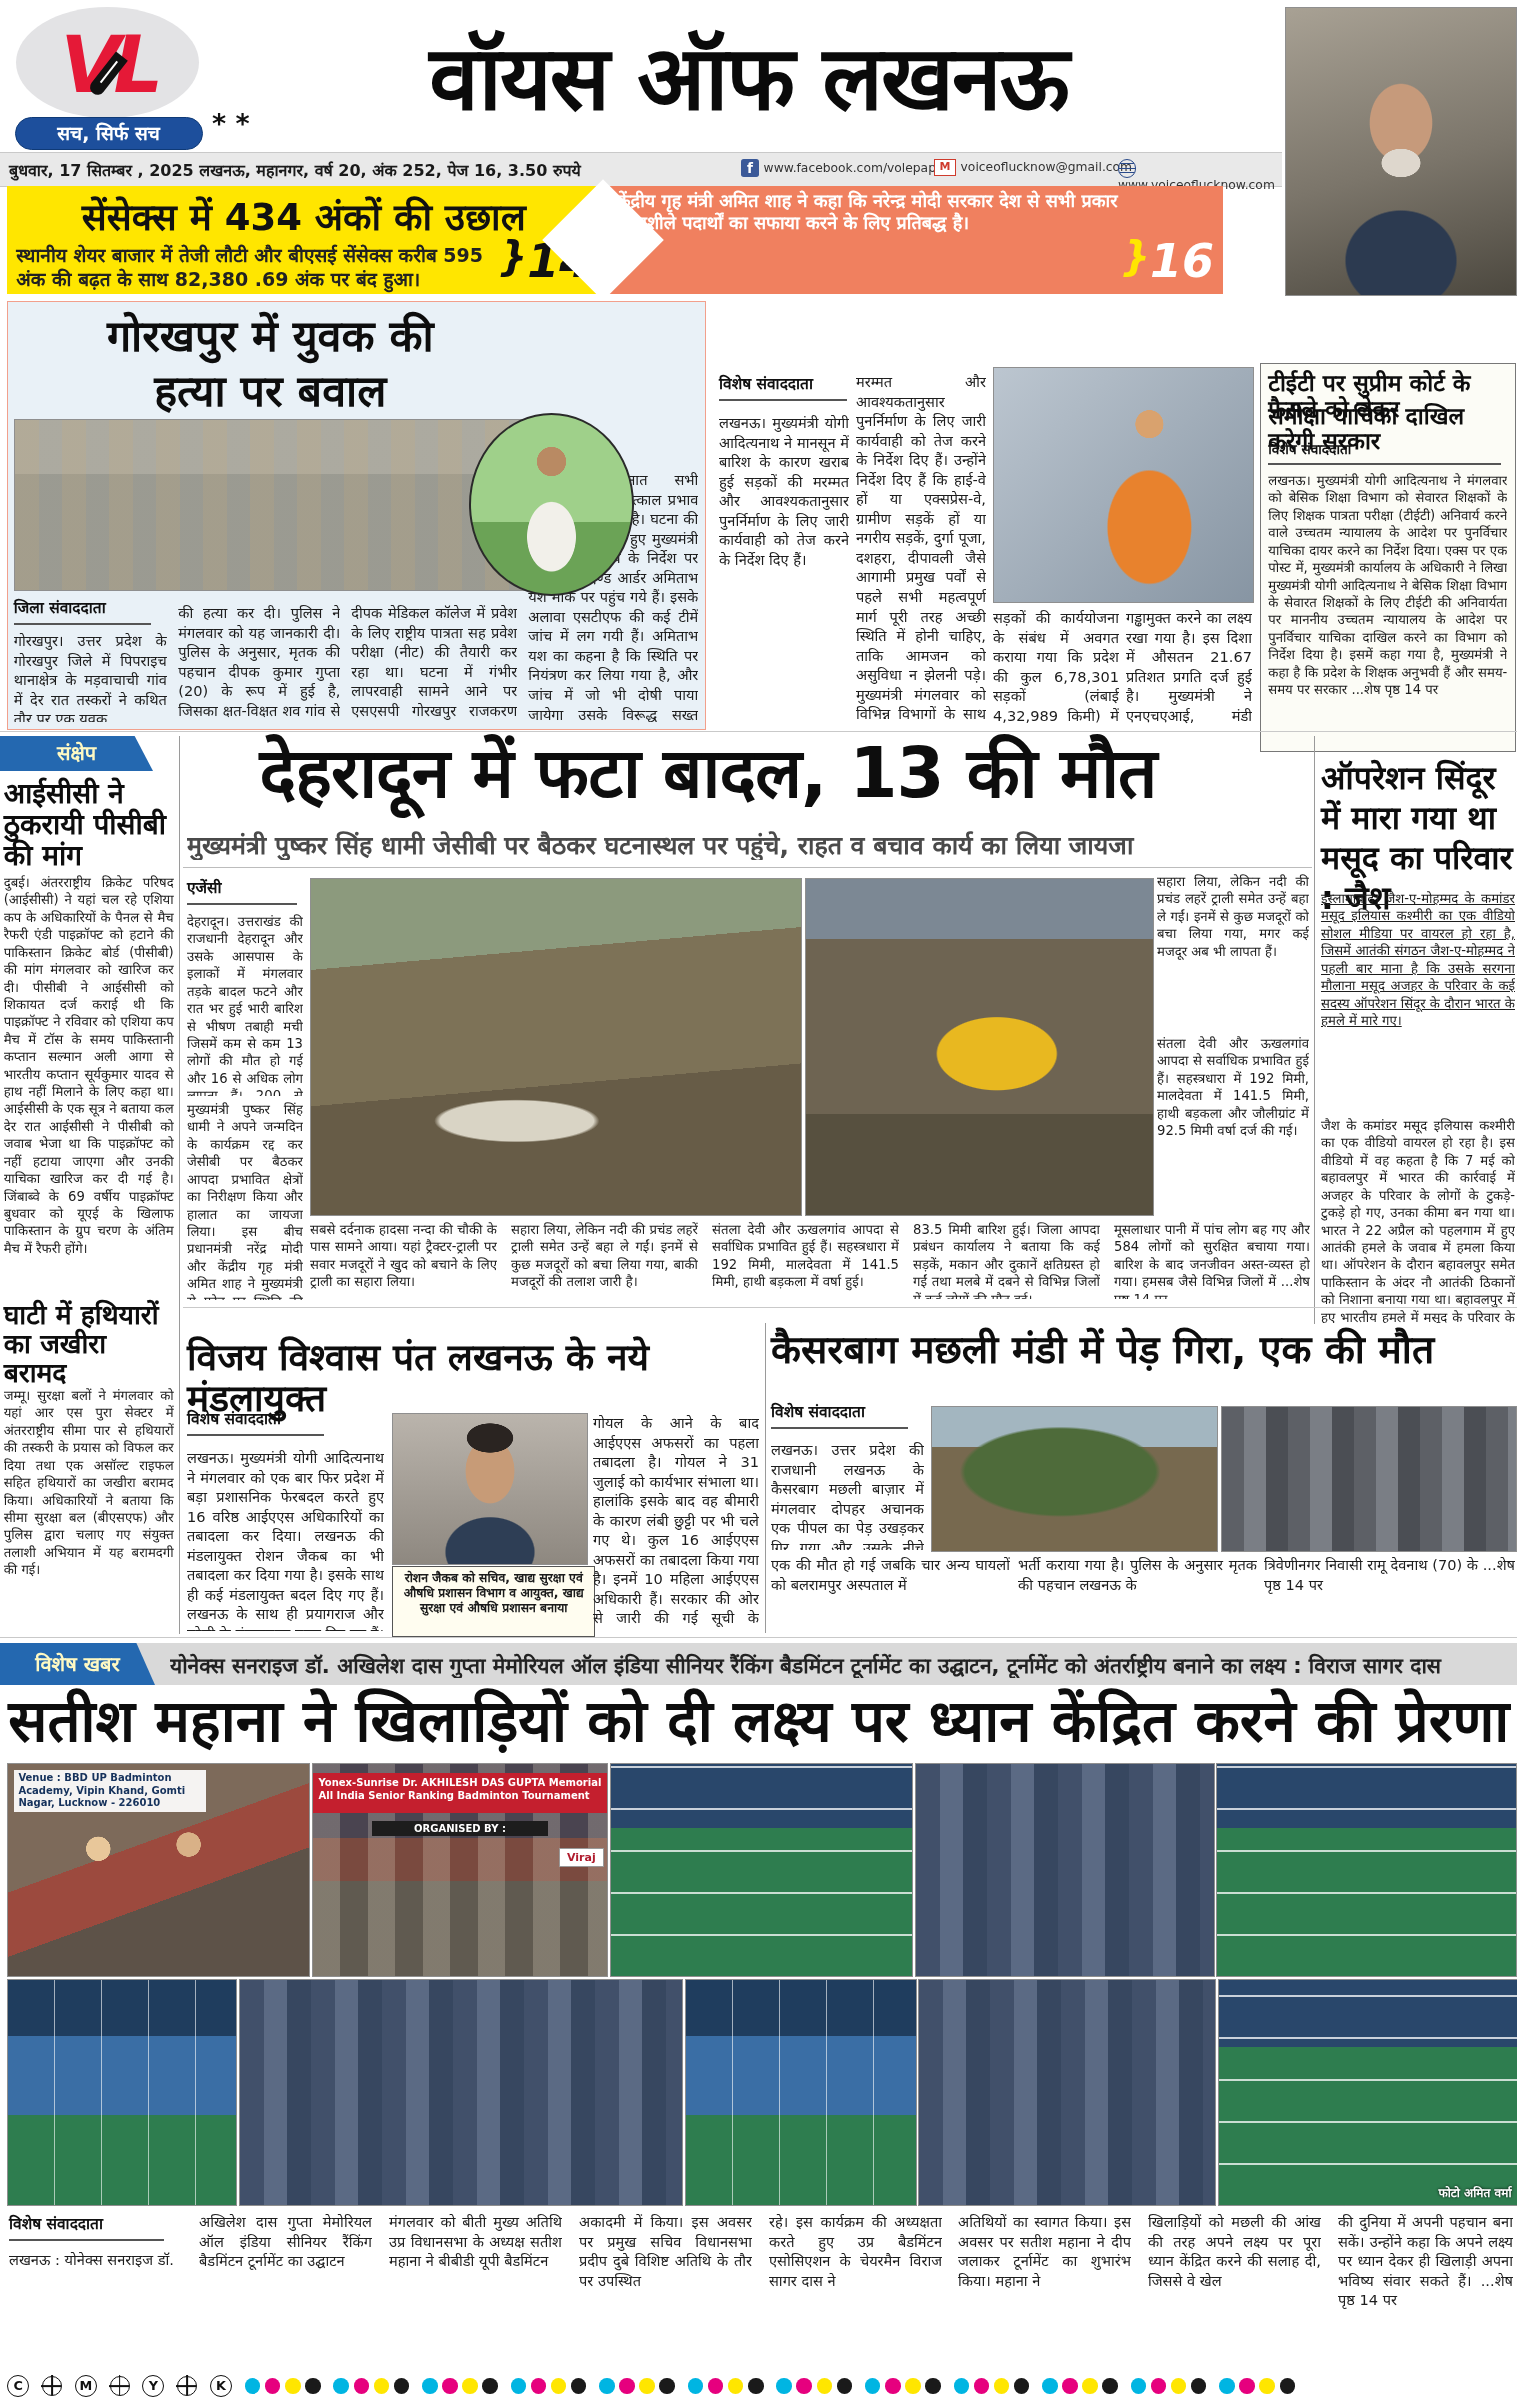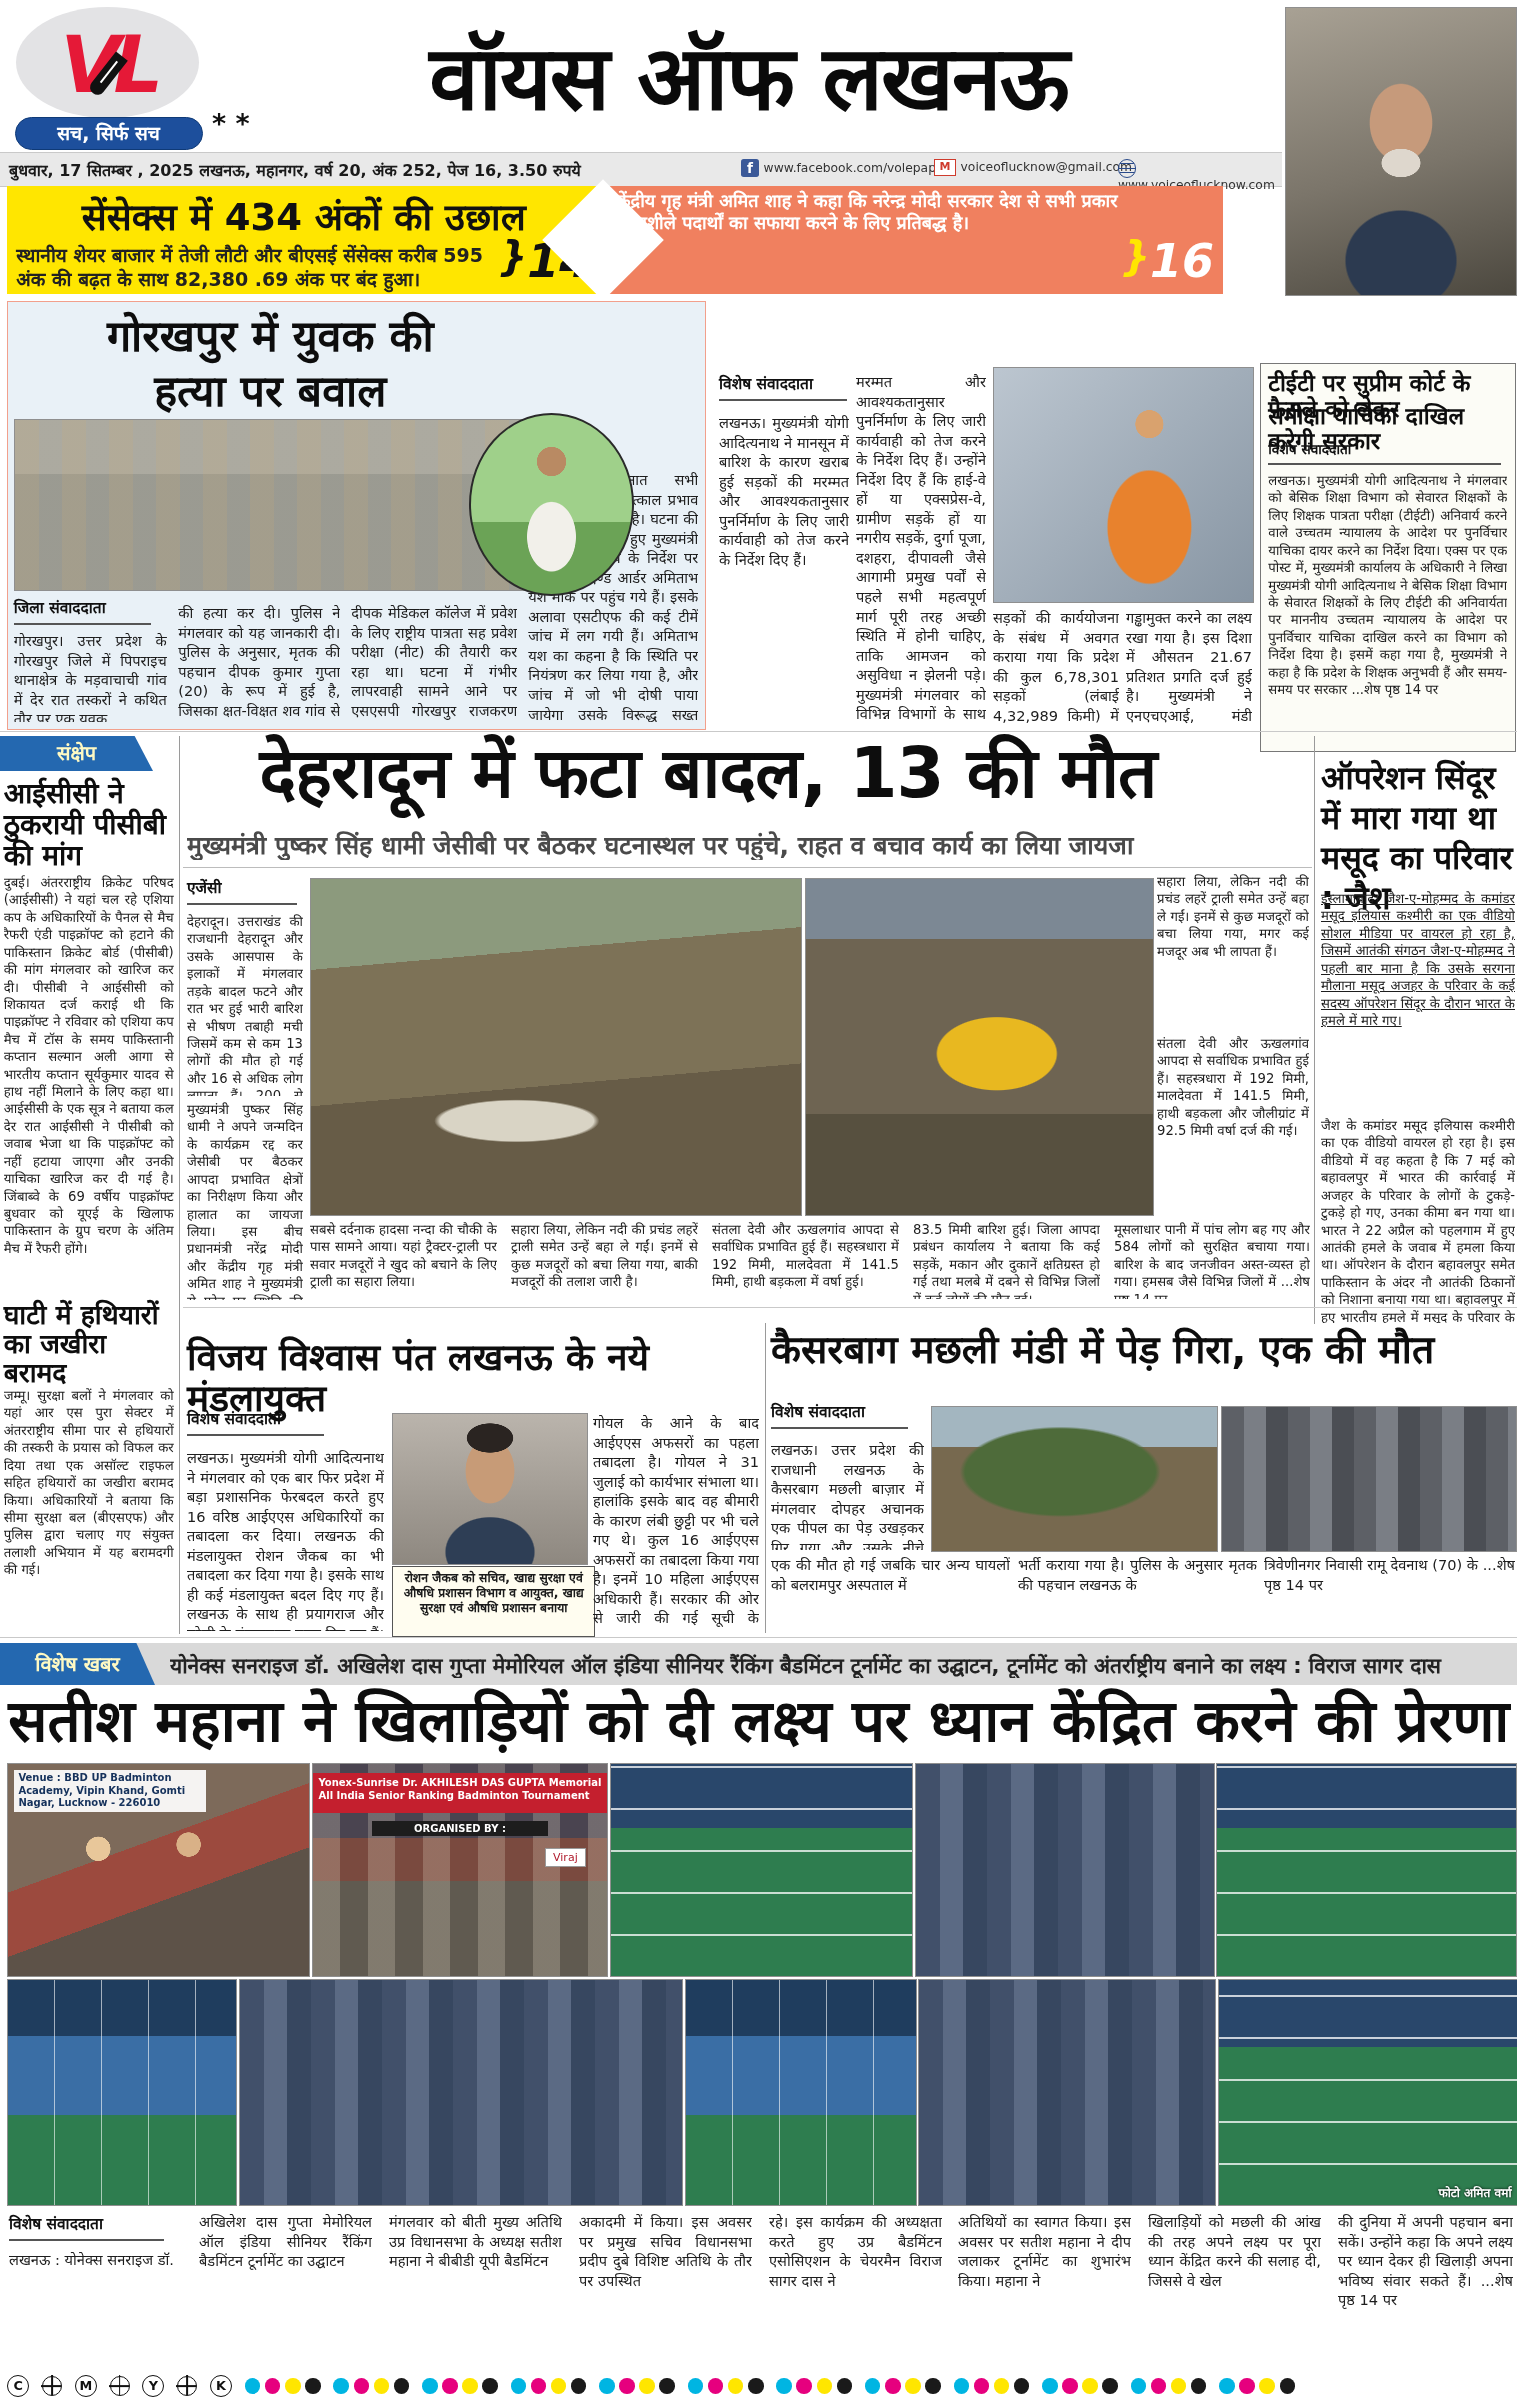--- a/index.html
+++ b/index.html
@@ -103,22 +103,22 @@
      linear-gradient(#1f3d5e 0 25%,#3a6ea5 25% 60%,#2e7d4f 60% 100%);}
   .ph-group{background:
      repeating-linear-gradient(90deg,#41506a 0 24px,#5b6a84 24px 47px,#374760 47px 71px),
      linear-gradient(#53647a 0 35%,#2f8f5b 35% 100%);}
   .banner-red{position:absolute;left:0;top:9px;width:100%;height:40px;background:#c41f2e;color:#fff;
      font-size:10px;font-weight:bold;line-height:1.3;padding:2.7px 5.5px;box-sizing:border-box;overflow:hidden;}
   .venue-board{position:absolute;left:5.5px;top:5.5px;width:183px;background:rgba(255,255,255,.92);color:#16325c;
      font-size:10px;font-weight:bold;padding:2.7px 4.6px;line-height:1.25;overflow:hidden;}
   .org-strip{position:absolute;left:20%;top:57px;width:60%;background:#1d1d1d;color:#fff;font-size:10px;
      font-weight:bold;text-align:center;padding:1.8px 0;}
-  .viraj-sign{position:absolute;right:21px;top:84px;background:#fff;border:0.9px solid #999;color:#b01c2e;
-     font-size:11px;font-weight:normal;padding:1.8px 7.3px;}
+  .viraj-sign{position:absolute;right:3px;top:84px;background:#fff;border:0.9px solid #999;color:#b01c2e;
+     font-size:11px;font-weight:bold;padding:1.8px 7.3px;}
   .photo-credit{position:absolute;right:5.5px;bottom:3.7px;color:#fff;font-size:12px;font-weight:bold;text-shadow:0 0 2.7px #000;}
   
   .regrow{position:absolute;left:0;top:2373px;width:1518px;height:25.6px;display:flex;align-items:center;gap:12.8px;padding-left:7.3px;}
   .reg-letter{width:20px;height:20px;border:1.8px solid #111;border-radius:50%;font-size:12.8px;font-weight:bold;
      text-align:center;line-height:20px;color:#111;background:#fff;}
   .reg-cross{width:18px;height:18px;border:1.8px solid #111;border-radius:50%;position:relative;background:#fff;}
   .reg-cross:before{content:"";position:absolute;left:50%;top:-1.8px;width:1.8px;height:20px;background:#111;transform:translateX(-50%);}
   .reg-cross:after{content:"";position:absolute;top:50%;left:-1.8px;height:1.8px;width:20px;background:#111;transform:translateY(-50%);}
   .dotgrp{display:flex;gap:4.6px;}
   .dot{width:15.5px;height:15.5px;border-radius:50%;}

